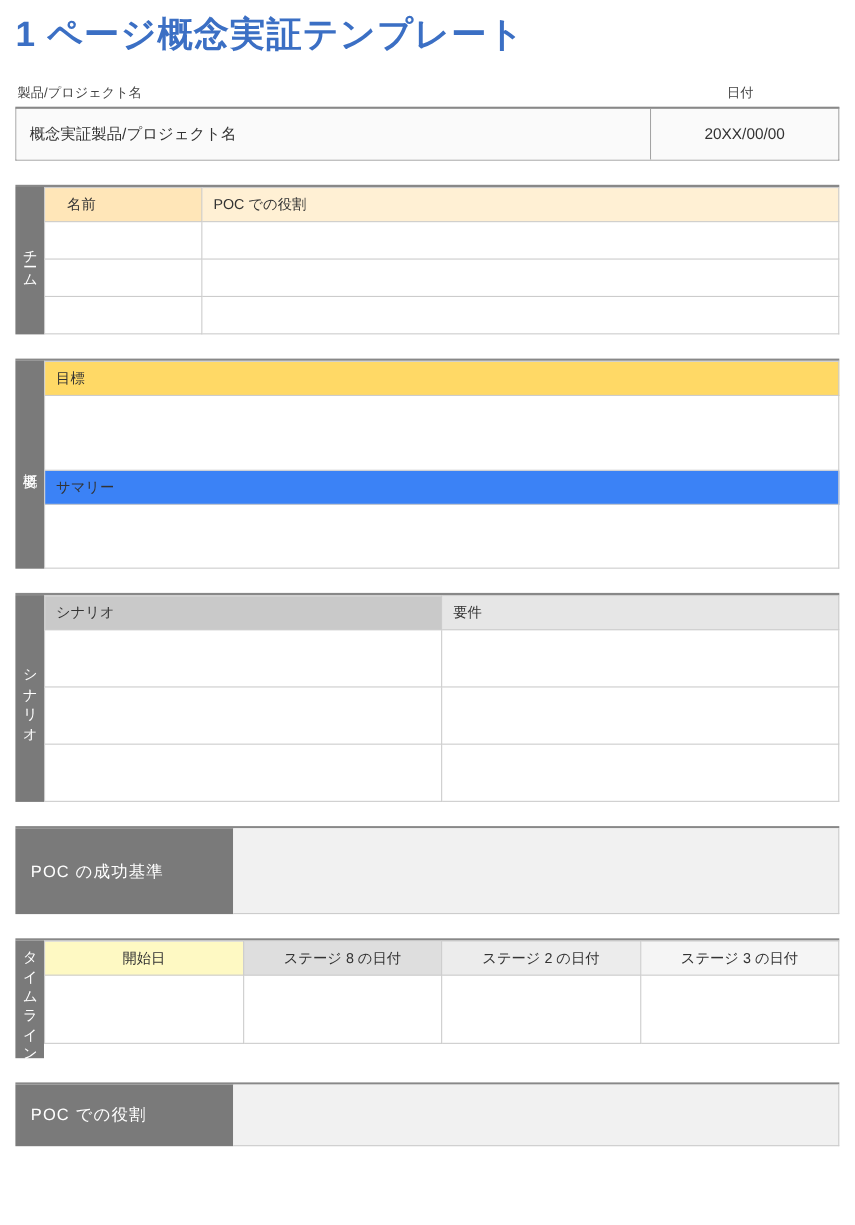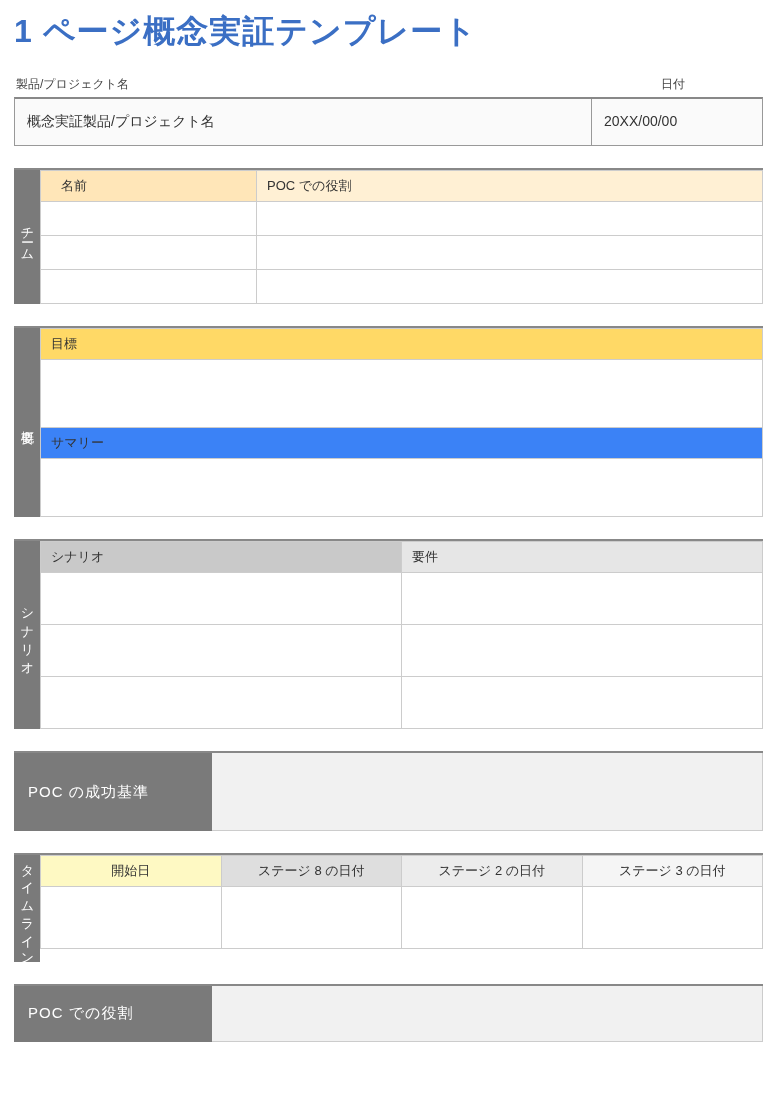--- a/index.html
+++ b/index.html
@@ -26,21 +26,21 @@
     border: 1px solid #999;
     border-top: 2px solid #888;
     margin-top: 4px;
   }
   .header-boxes > div {
     padding: 14px 12px;
     background: #fafafa;
     font-size: 14px;
   }
   .hb-left { flex: 1; border-right: 1px solid #999; }
-  .hb-right { width: 170px; }
+  .hb-right { width: 170px; text-align: center; }
 
   .section {
     display: flex;
     margin-top: 22px;
     border-top: 2px solid #888;
   }
   .vtab {
     width: 26px;
     background: #7a7a7a;
     color: #fff;
@@ -56,21 +56,21 @@
   .section-body { flex: 1; }
 
   table { width: 100%; border-collapse: collapse; }
   td, th {
     border: 1px solid #ccc;
     padding: 6px 10px;
     text-align: left;
     font-weight: normal;
     font-size: 13px;
   }
-  .team-h1 { background: #ffe6b8; width: 216px; padding-left: 20px; }
+  .team-h1 { background: #ffe6b8; width: 143px; padding-left: 20px; }
   .team-h2 { background: #fff0d4; }
   .team-row td { height: 34px; background: #fff; }
 
   .ov-goal-h { background: #ffd966; }
   .ov-goal-body { height: 68px; background: #fff; }
   .ov-sum-h { background: #3b82f6; }
   .ov-sum-body { height: 58px; background: #fff; }
 
   .sc-h1 { background: #c9c9c9; width: 50%; }
   .sc-h2 { background: #e6e6e6; }

